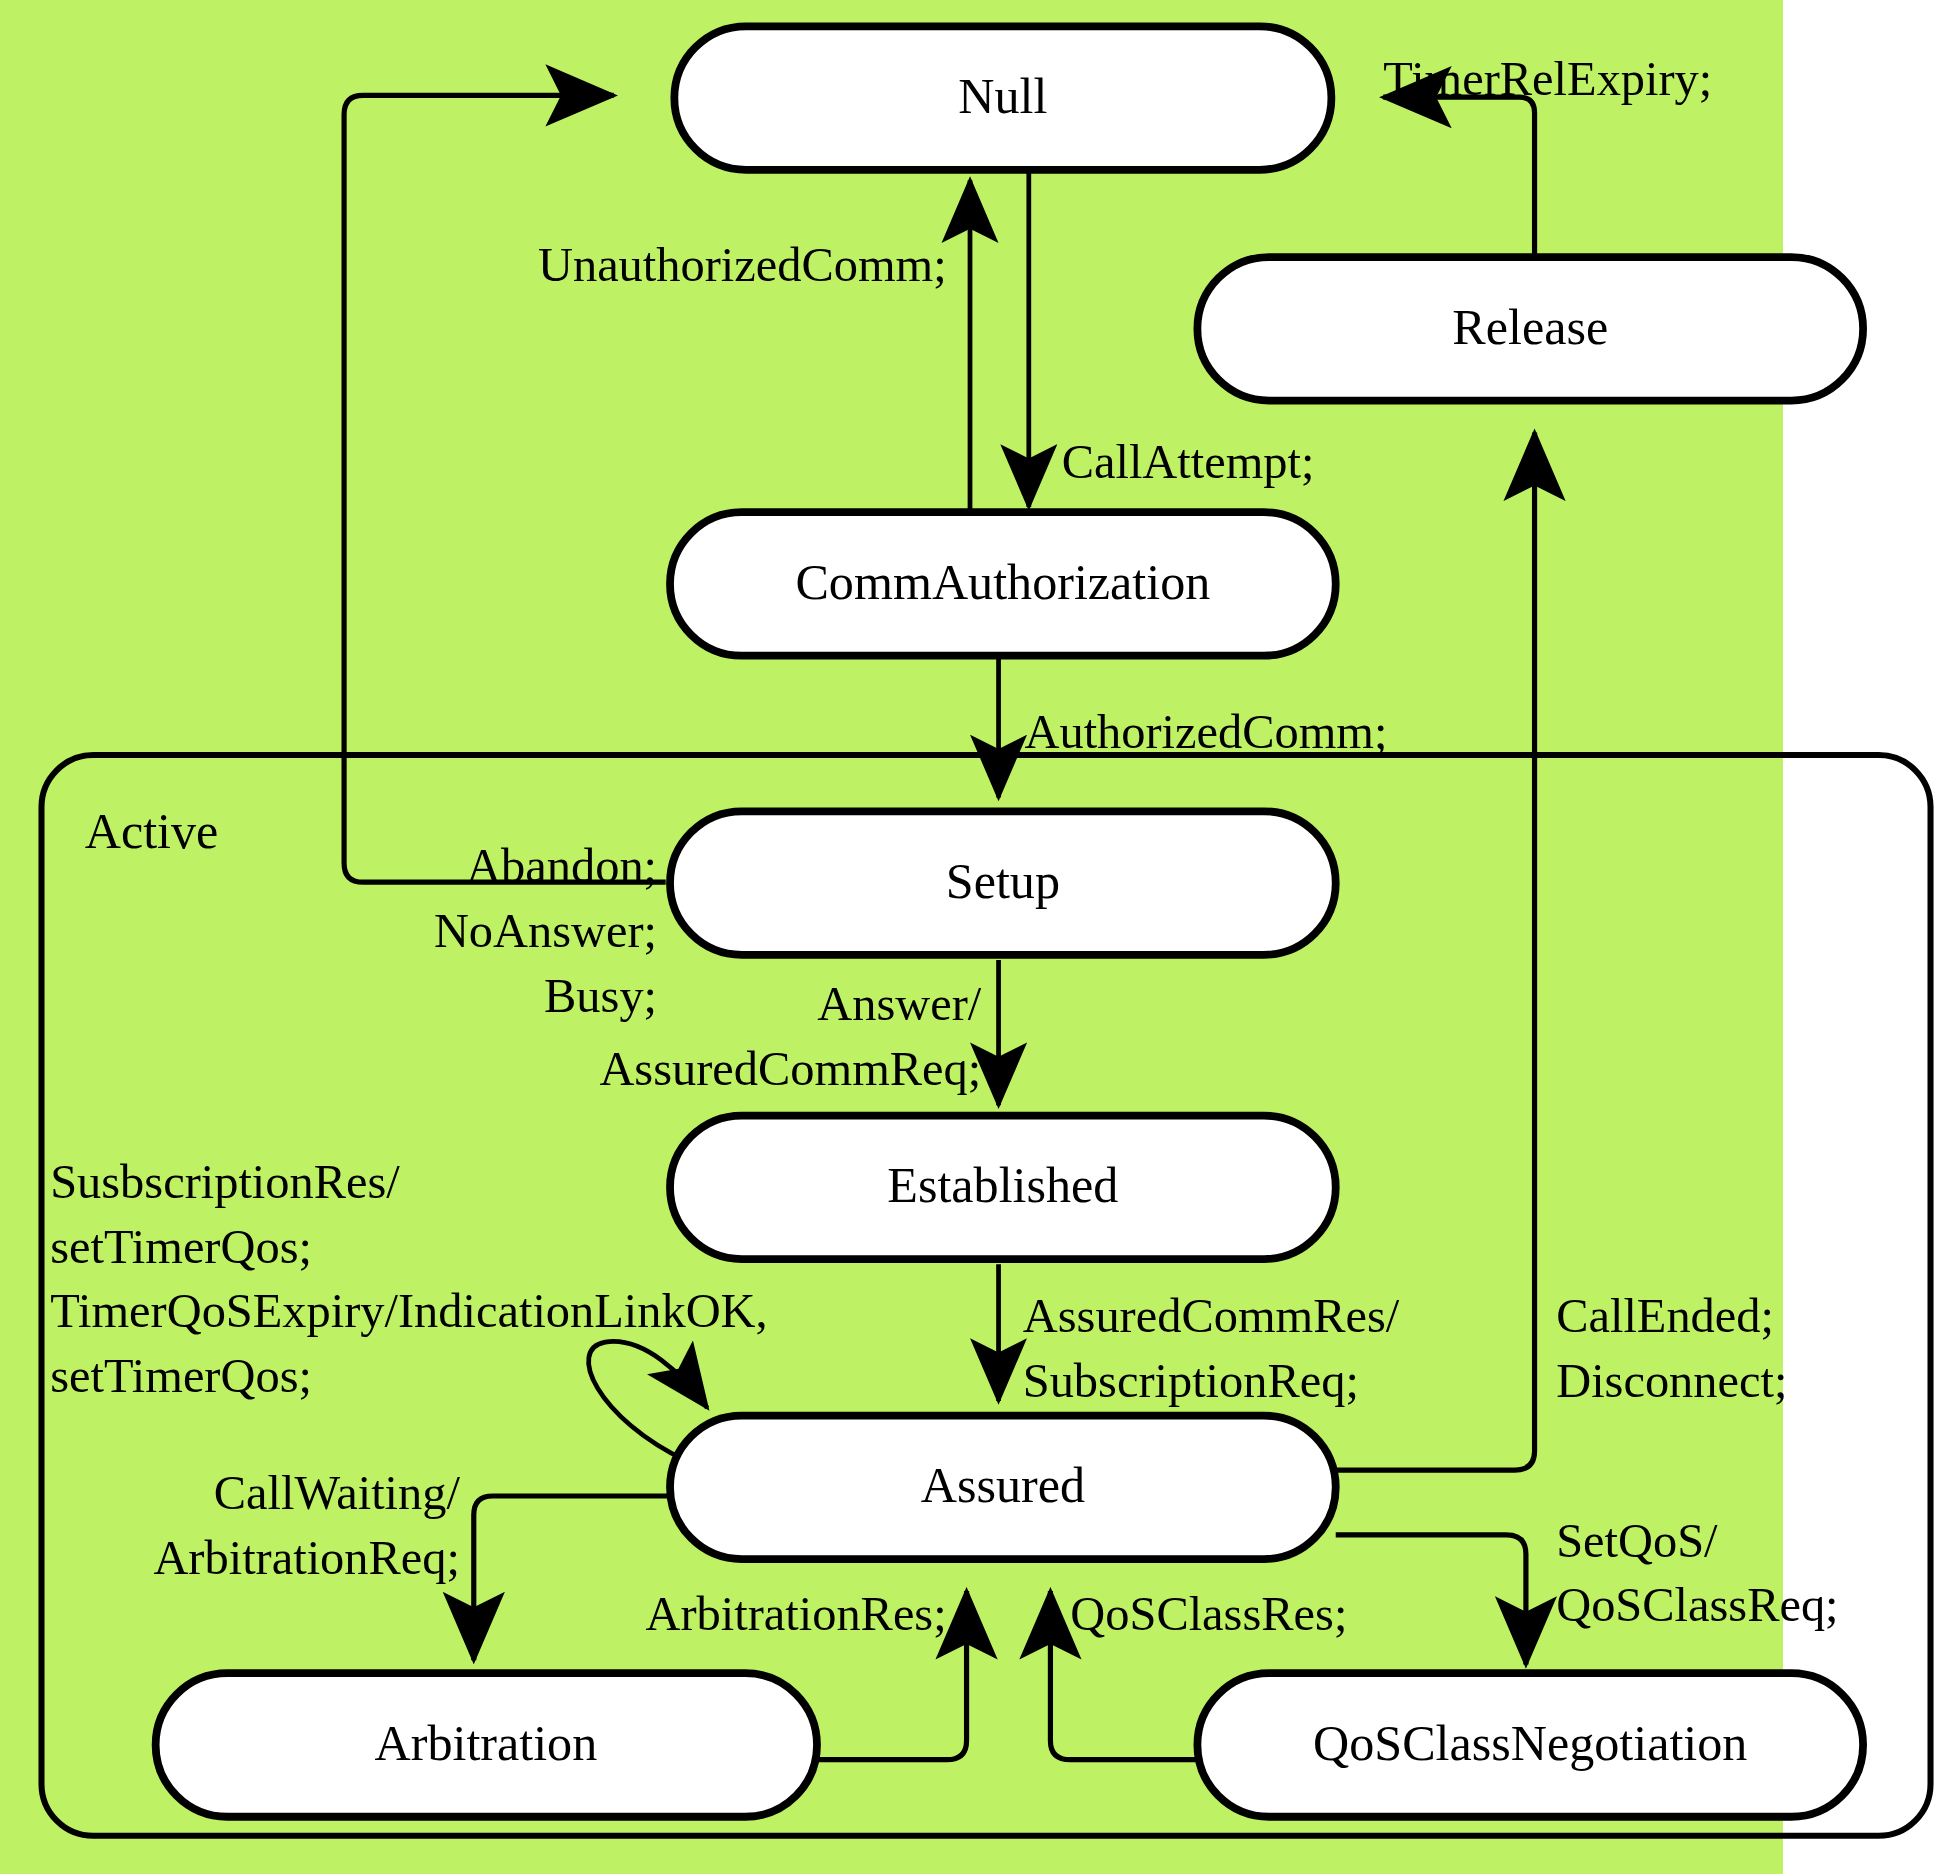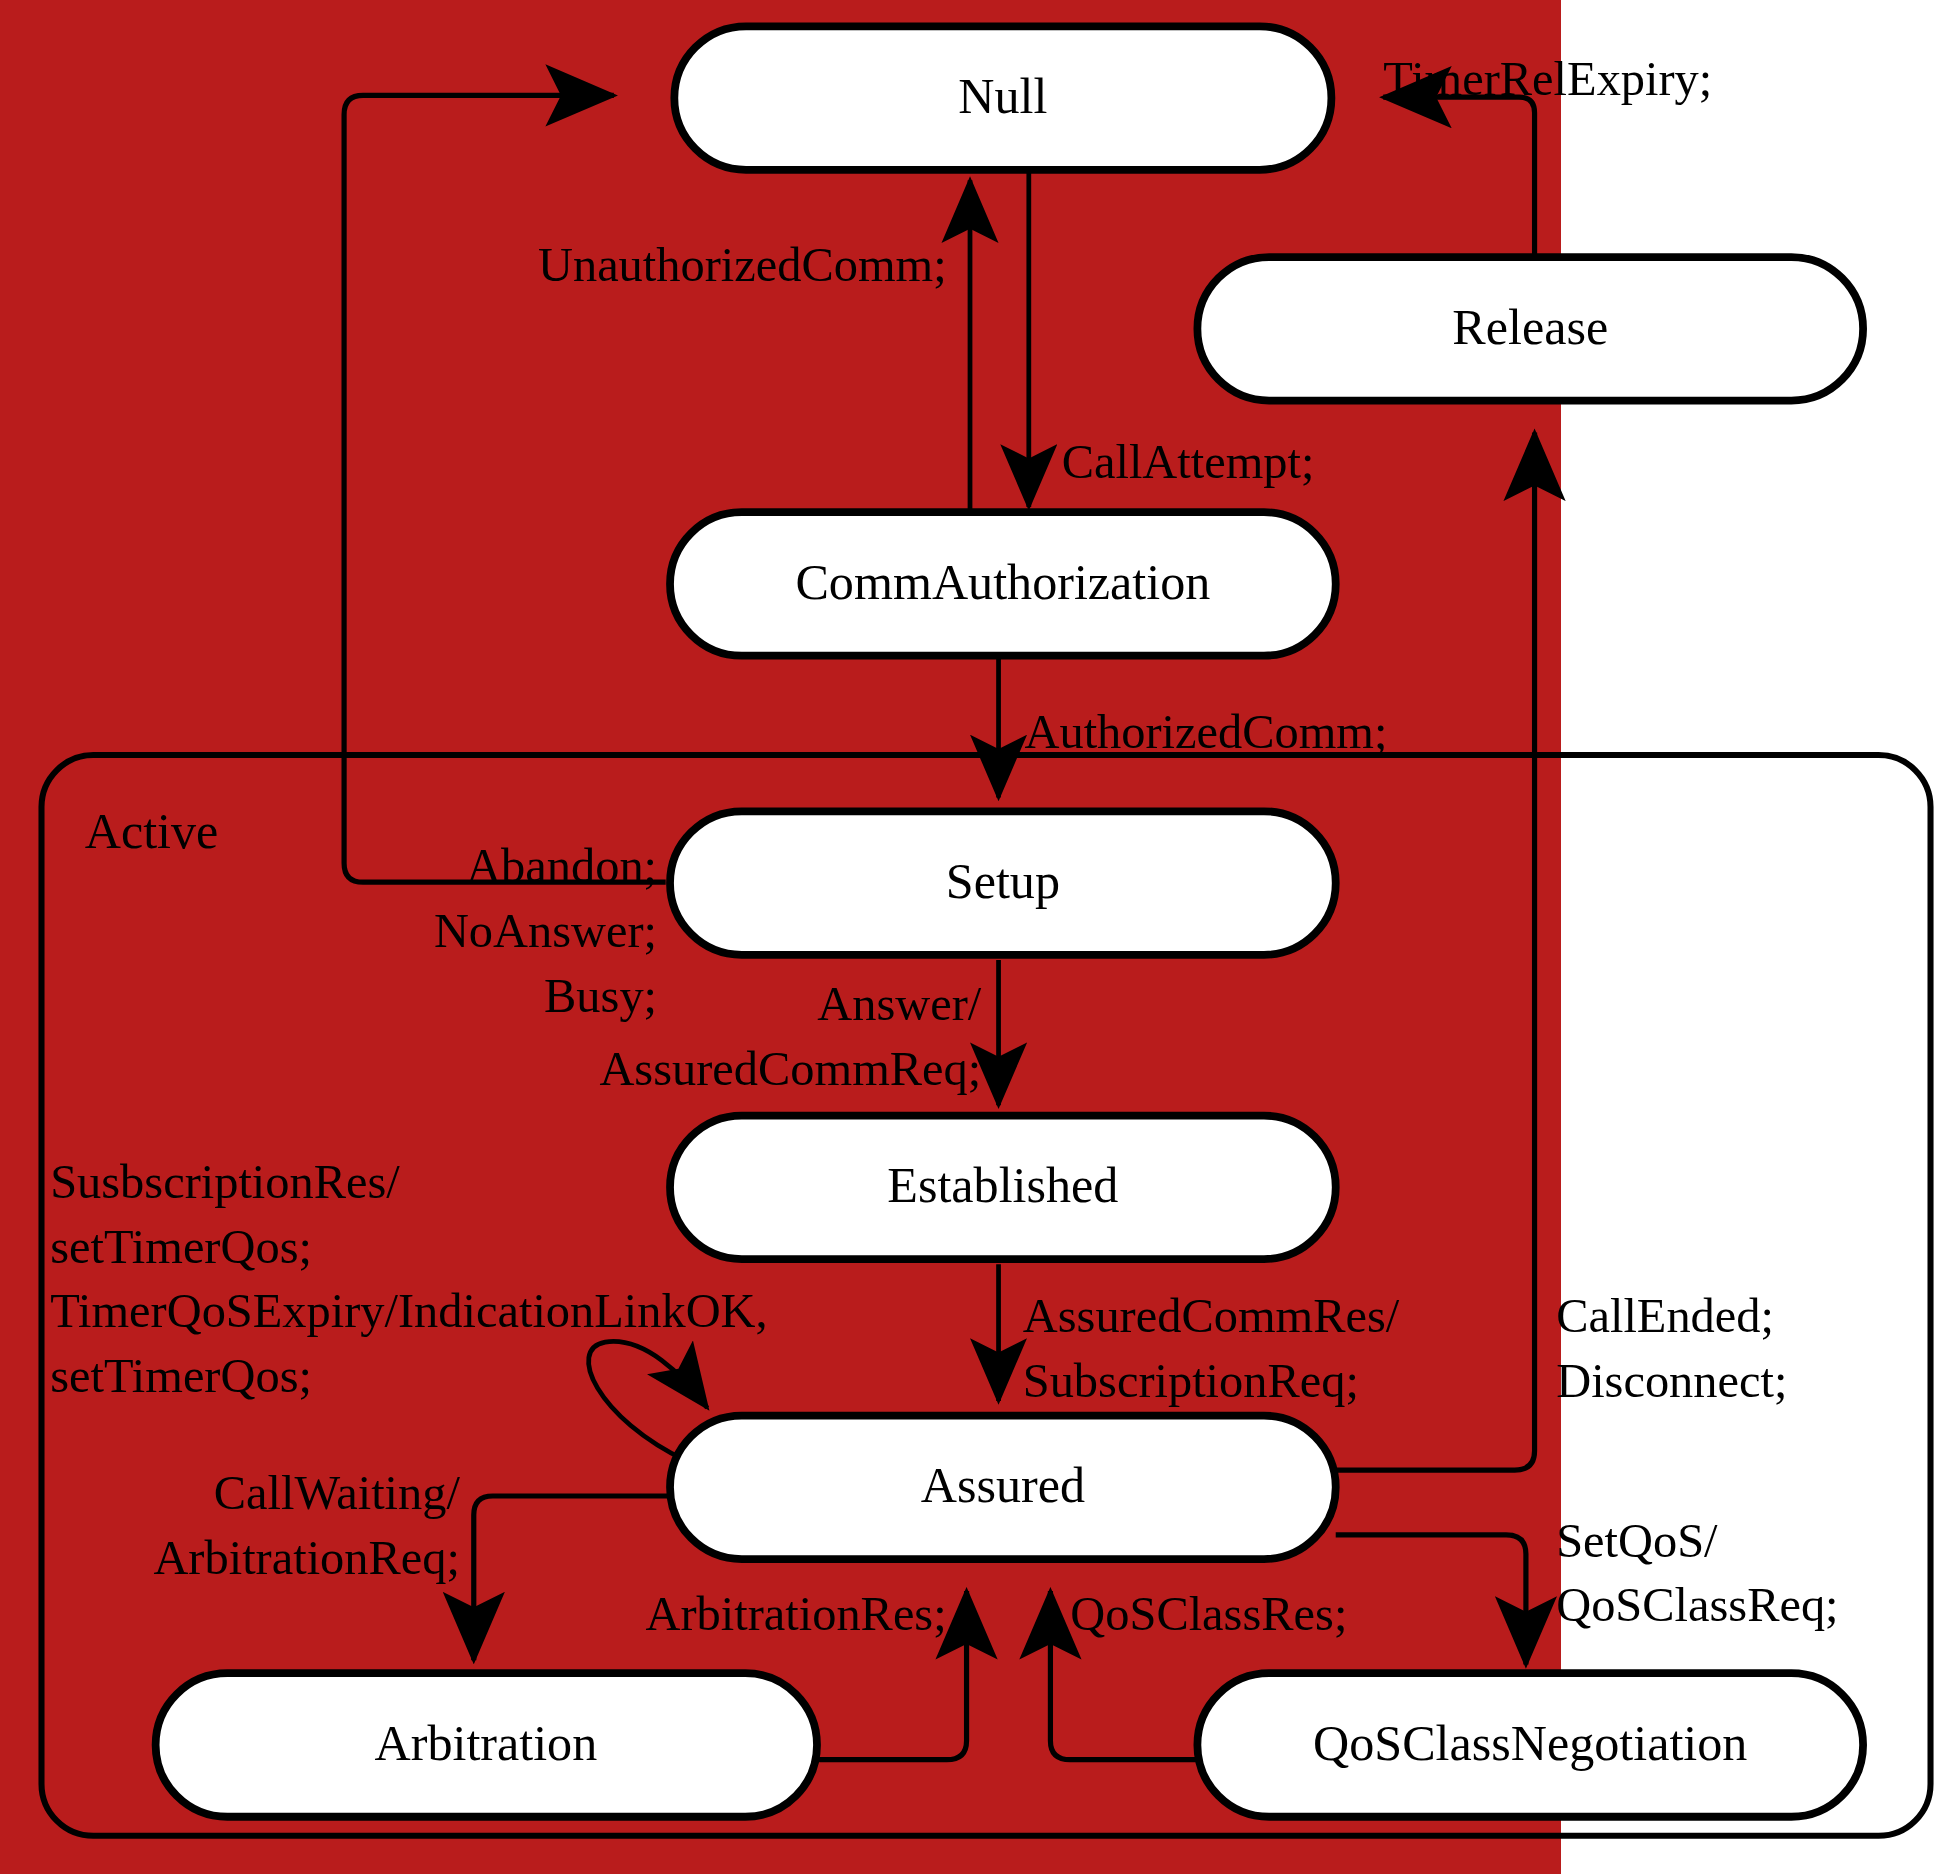--- a/index.html
+++ b/index.html
@@ -2,23 +2,23 @@
 <html style="font-size:14px"><head>
 <meta charset="utf-8">
 <style>
   html, body {
     margin: 0;
     padding: 0;
     background: #ffffff;
   }
   #diagram-root {
     position: relative;
-    width: 1561px;
+    width: 1783px;
     height: 1875px;
-    background: #b91c1c;
+    background: #bef264;
     font-family: "Liberation Serif", "DejaVu Serif", serif;
   }
   svg.canvas {
     position: absolute;
     top: 0;
     left: 0;
     width: 1953px;
     height: 1875px;
     overflow: visible;
   }

